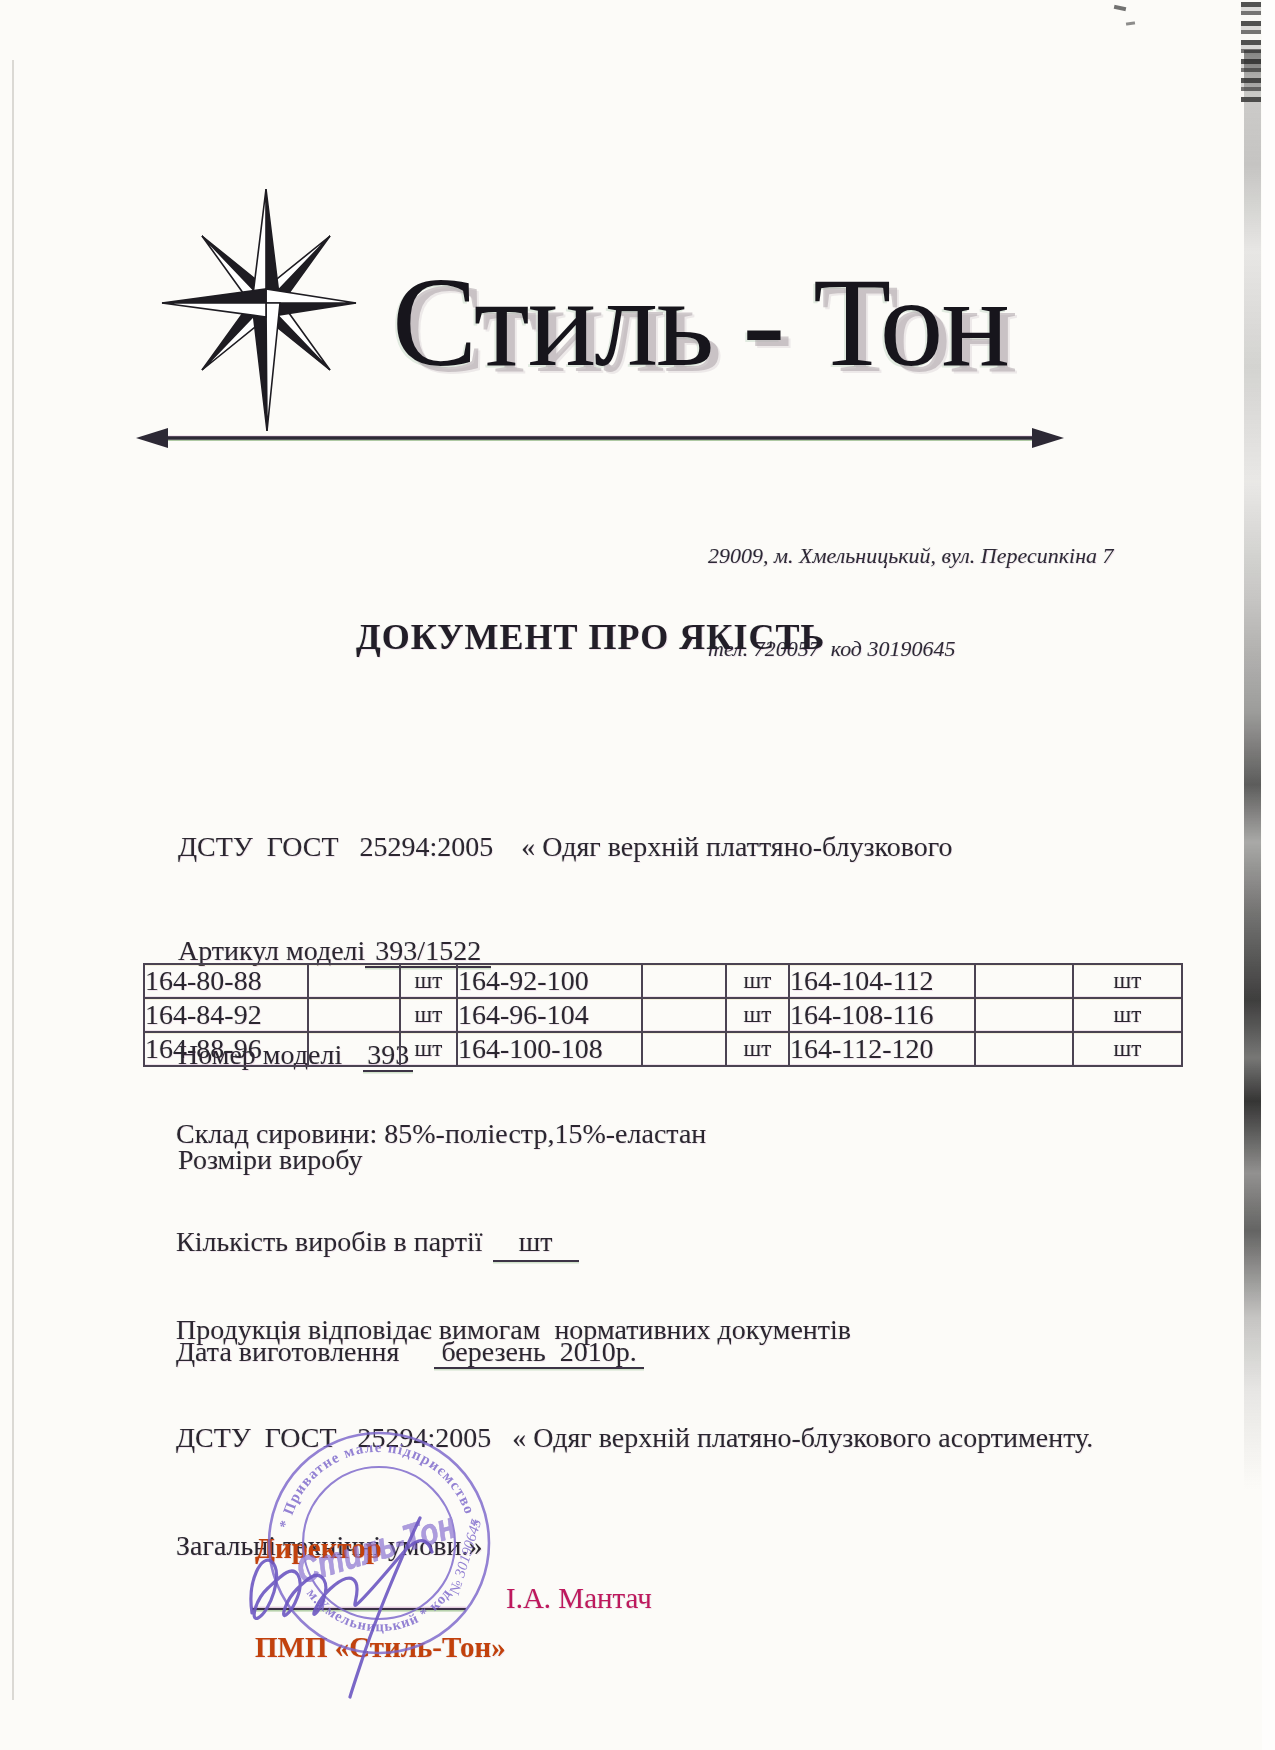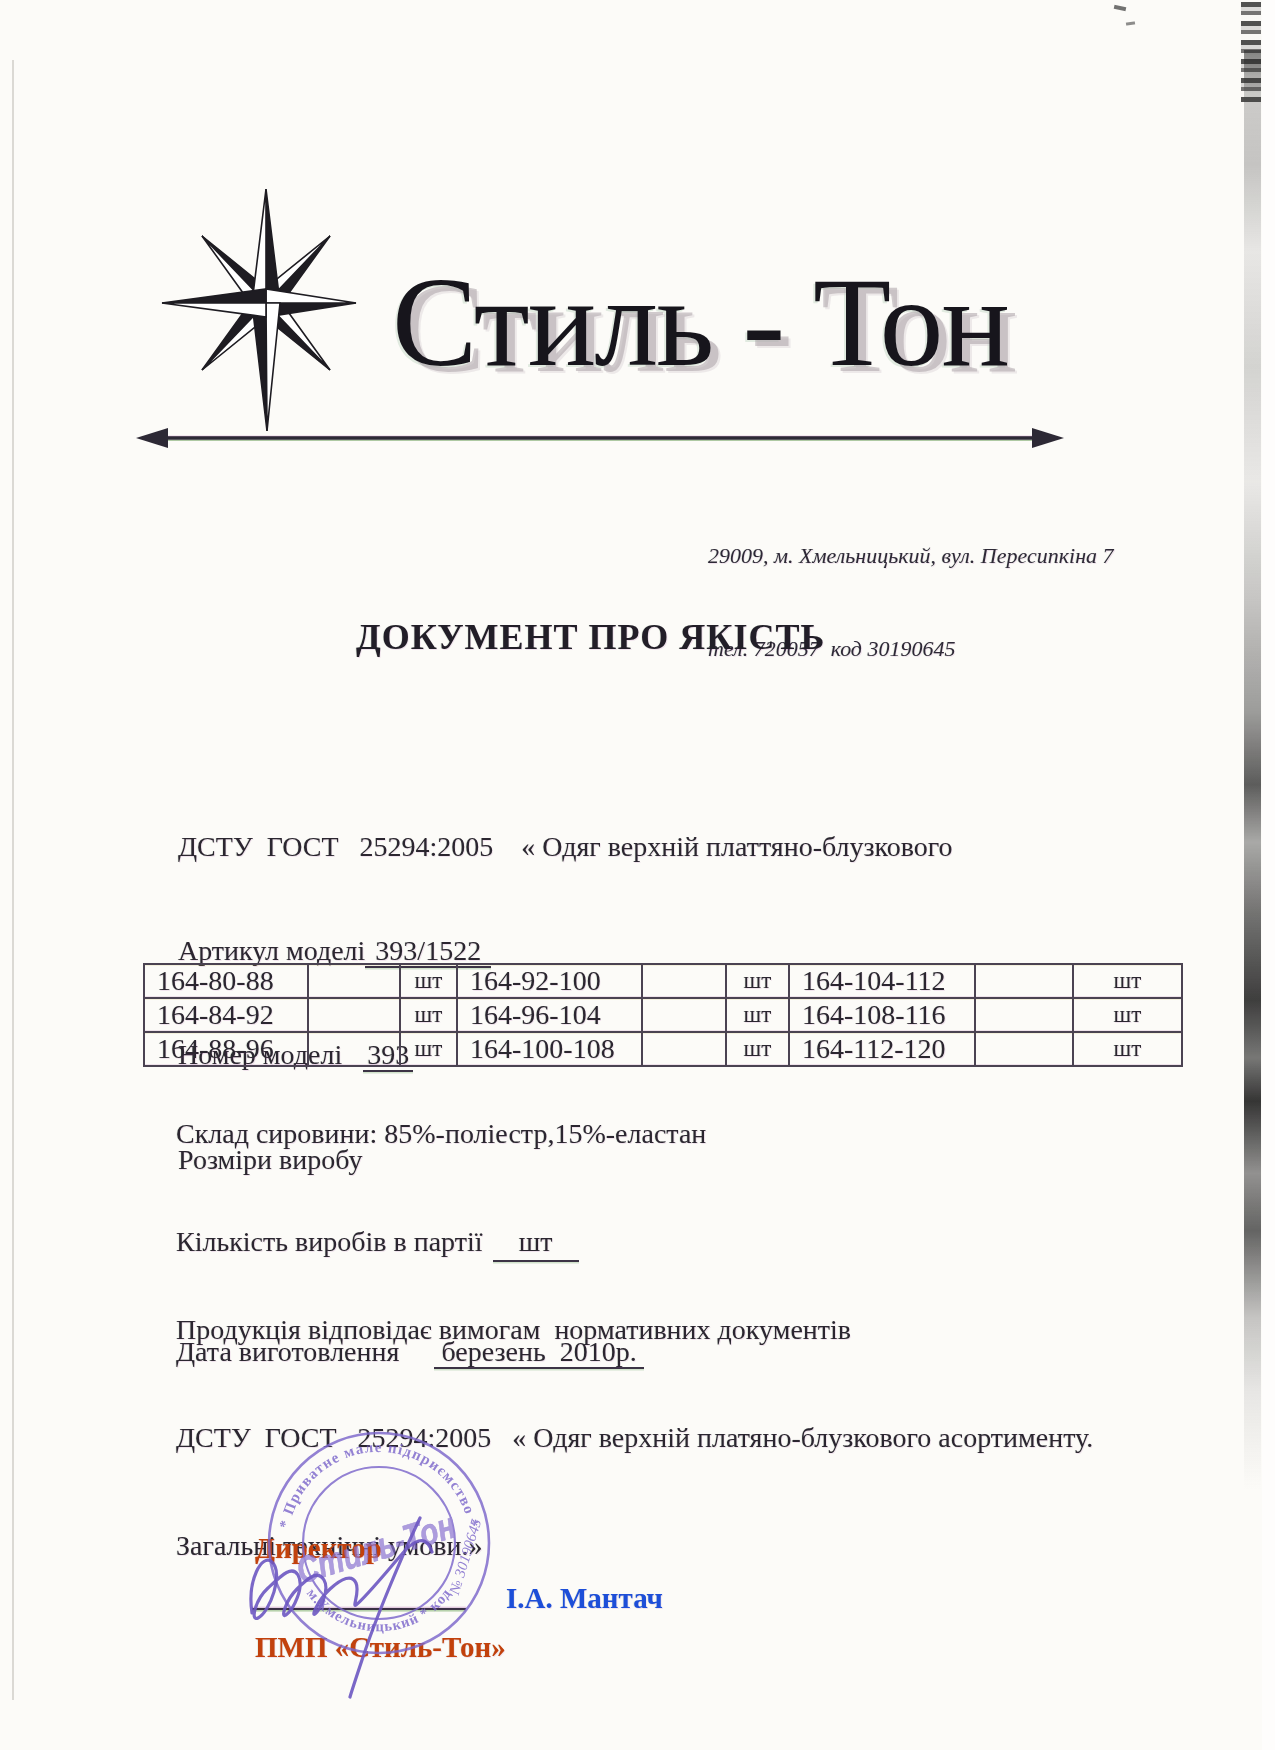--- a/index.html
+++ b/index.html
@@ -29,34 +29,34 @@
   .u{ border-bottom:2.6px solid #3c3345; box-shadow:0 1.5px 0 rgba(110,170,100,.3); }
   .pad-u{ padding:0 12px 0 14px; }
 
   
   #size-table{ left:143px; top:963px; border-collapse:collapse; table-layout:fixed; width:1038px; }
   #size-table td{
     border:2px solid #4b4352; height:30px; font-size:28px; color:#2b2630;
     padding:0; overflow:hidden; white-space:nowrap;
     box-shadow:inset 0 1px 0 rgba(190,180,60,.14), inset 0 -1px 0 rgba(150,60,150,.12);
   }
-  #size-table td.size{ padding-left:12px; }
+  #size-table td.size{ padding-left:0; }
   #size-table td.unit{ text-align:center; font-size:23px; }
 
   
   #batch-block{ left:176px; top:1044px; font-size:28px; line-height:36px; white-space:pre; }
   #compliance-block{ left:176px; top:1240px; font-size:28px; line-height:36px; white-space:pre; }
   .qty-underline{ display:inline-block; width:86px; text-align:center; margin-left:10px; }
 
   
   #director-block{ left:255px; top:1466px; font-size:29px; font-weight:bold; line-height:33px; white-space:pre; color:#c2410c;}
   #sig-line{ left:252px; top:1608px; width:214px; height:0;
     border-top:2.6px solid #3a3144;
     box-shadow:0 1.6px 0 rgba(100,160,80,.45), 0 -1.4px 0 rgba(150,60,150,.25); }
-  #signatory-name{ left:506px; top:1582px; font-size:29px; font-weight:bold; color:#1d4ed8; white-space:pre;}
+  #signatory-name{ left:506px; top:1582px; font-size:29px; font-weight:normal; color:#be185d; white-space:pre;}
 
   
   #artifact-right-strip{
     left:1244px; top:50px; width:17px; height:1440px; filter:blur(.6px);
     background:linear-gradient(180deg,
       rgba(30,30,30,.55) 0%, rgba(60,60,60,.25) 3%, rgba(70,70,70,.30) 8%,
       rgba(110,110,110,.14) 14%, rgba(70,70,70,.22) 22%, rgba(100,100,100,.12) 30%,
       rgba(60,60,60,.28) 38%, rgba(40,40,40,.45) 46%, rgba(25,25,25,.70) 51%,
       rgba(45,45,45,.40) 55%, rgba(30,30,30,.62) 60%, rgba(20,20,20,.82) 66%,
       rgba(30,30,30,.60) 70%, rgba(18,18,18,.85) 73%, rgba(40,40,40,.50) 78%,

